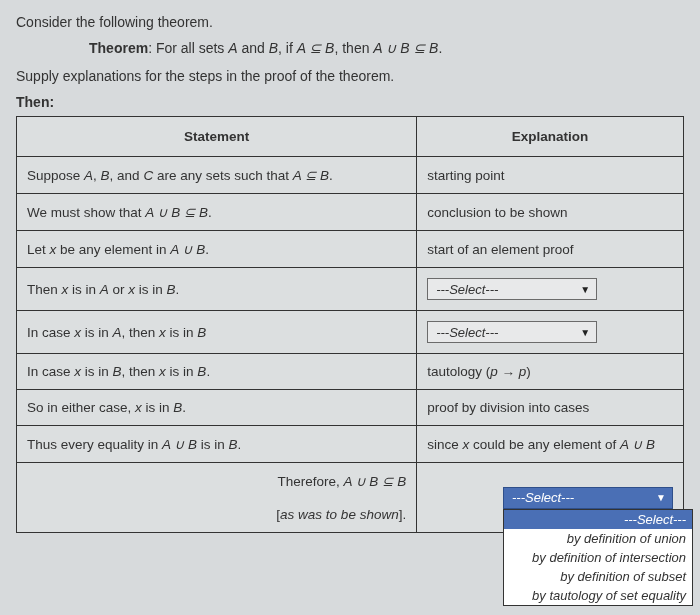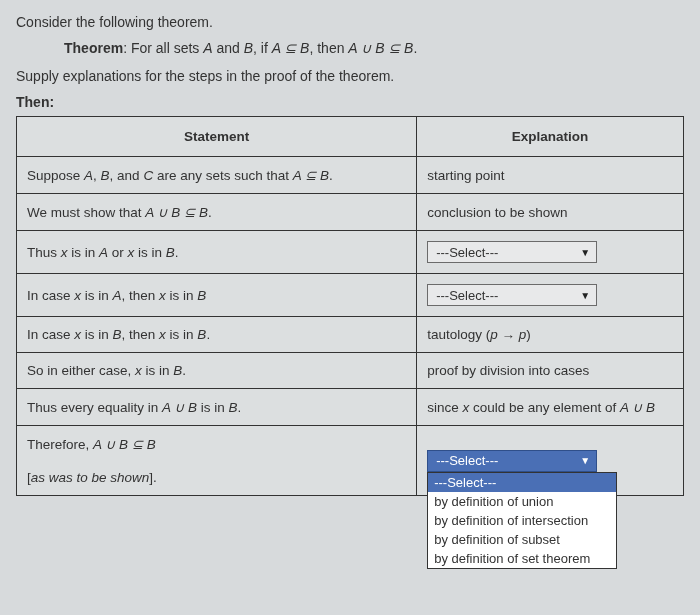--- a/index.html
+++ b/index.html
@@ -9,21 +9,21 @@
     width: 700px;
     height: 615px;
     background: #d7dadc;
     font-family: Arial, Helvetica, sans-serif;
     font-size: 14px;
     color: #333;
     overflow: hidden;
   }
   .intro { margin: 2px 0 10px 0; }
   .theorem { margin: 0 0 12px 48px; }
-  .theorem b { font-weight: bold; }
+  .theorem b { font-weight: bold; margin-left: 25px; }
   .supply { margin: 0 0 10px 0; }
   .proof-label { font-weight: bold; margin: 0 0 6px 0; }
   .it { font-style: italic; }
   table.proof {
     border-collapse: collapse;
     width: 100%;
     table-layout: fixed;
   }
   table.proof th, table.proof td {
     border: 1px solid #333;
@@ -35,20 +35,21 @@
   table.proof th {
     font-weight: bold;
     text-align: center;
     padding: 12px 10px;
   }
   col.stmt { width: 60%; }
   col.expl { width: 40%; }
   .dropdown-wrap {
     position: relative;
     display: inline-block;
+    font-style: italic;
   }
   .dropdown {
     display: inline-flex;
     align-items: center;
     justify-content: space-between;
     border: 1px solid #6b6b6b;
     background: #e8e9ea;
     padding: 2px 6px 2px 8px;
     min-width: 170px;
     height: 22px;
@@ -84,20 +85,21 @@
   }
   .dd-menu .opt.sel {
     background: #4a6fb5;
     color: #fff;
   }
   td.last-cell {
     vertical-align: top;
     padding-top: 10px;
     padding-bottom: 4px;
     position: relative;
+    text-align: right;
   }
   .last-stmt-a { margin-bottom: 18px; }
 </style>
 </head>
 <body>
 
 <p class="intro">Consider the following theorem.</p>
 
 <p class="theorem">
   <b>Theorem</b><span>: For all sets </span><span class="it">A</span><span> and </span><span class="it">B</span><span>, if </span><span class="it">A ⊆ B</span><span>, then </span><span class="it">A ∪ B ⊆ B</span><span>.</span>
@@ -124,24 +126,30 @@
     <td>starting point</td>
   </tr>
 
   <tr>
     <td>
       <span>We must show that </span><span class="it">A ∪ B ⊆ B</span><span>.</span>
     </td>
     <td>conclusion to be shown</td>
   </tr>
 
-
-  <tr>
-    <td>
-      <span>Thus </span><span class="it">x</span><span> is in </span><span class="it">A</span><span> or </span><span class="it">x</span><span> is in </span><span class="it">B</span><span>.</span>
+  <tr>
+    <td>
+      <span>Let </span><span class="it">x</span><span> be any element in </span><span class="it">A ∪ B</span><span>.</span>
+    </td>
+    <td>start of an element proof</td>
+  </tr>
+
+  <tr>
+    <td>
+      <span>Then </span><span class="it">x</span><span> is in </span><span class="it">A</span><span> or </span><span class="it">x</span><span> is in </span><span class="it">B</span><span>.</span>
     </td>
     <td>
       <span class="dropdown-wrap">
         <span class="dropdown">
           <span>---Select---</span>
           <span class="caret">▼</span>
         </span>
       </span>
     </td>
   </tr>
@@ -198,19 +206,19 @@
       <span class="dropdown-wrap dd-open">
         <span class="dropdown">
           <span>---Select---</span>
           <span class="caret">▼</span>
         </span>
         <div class="dd-menu">
           <div class="opt sel">---Select---</div>
           <div class="opt">by definition of union</div>
           <div class="opt">by definition of intersection</div>
           <div class="opt">by definition of subset</div>
-          <div class="opt">by definition of set theorem</div>
+          <div class="opt">by tautology of set equality</div>
         </div>
       </span>
     </td>
   </tr>
 </tbody>
   </table>
 
 </body></html>

